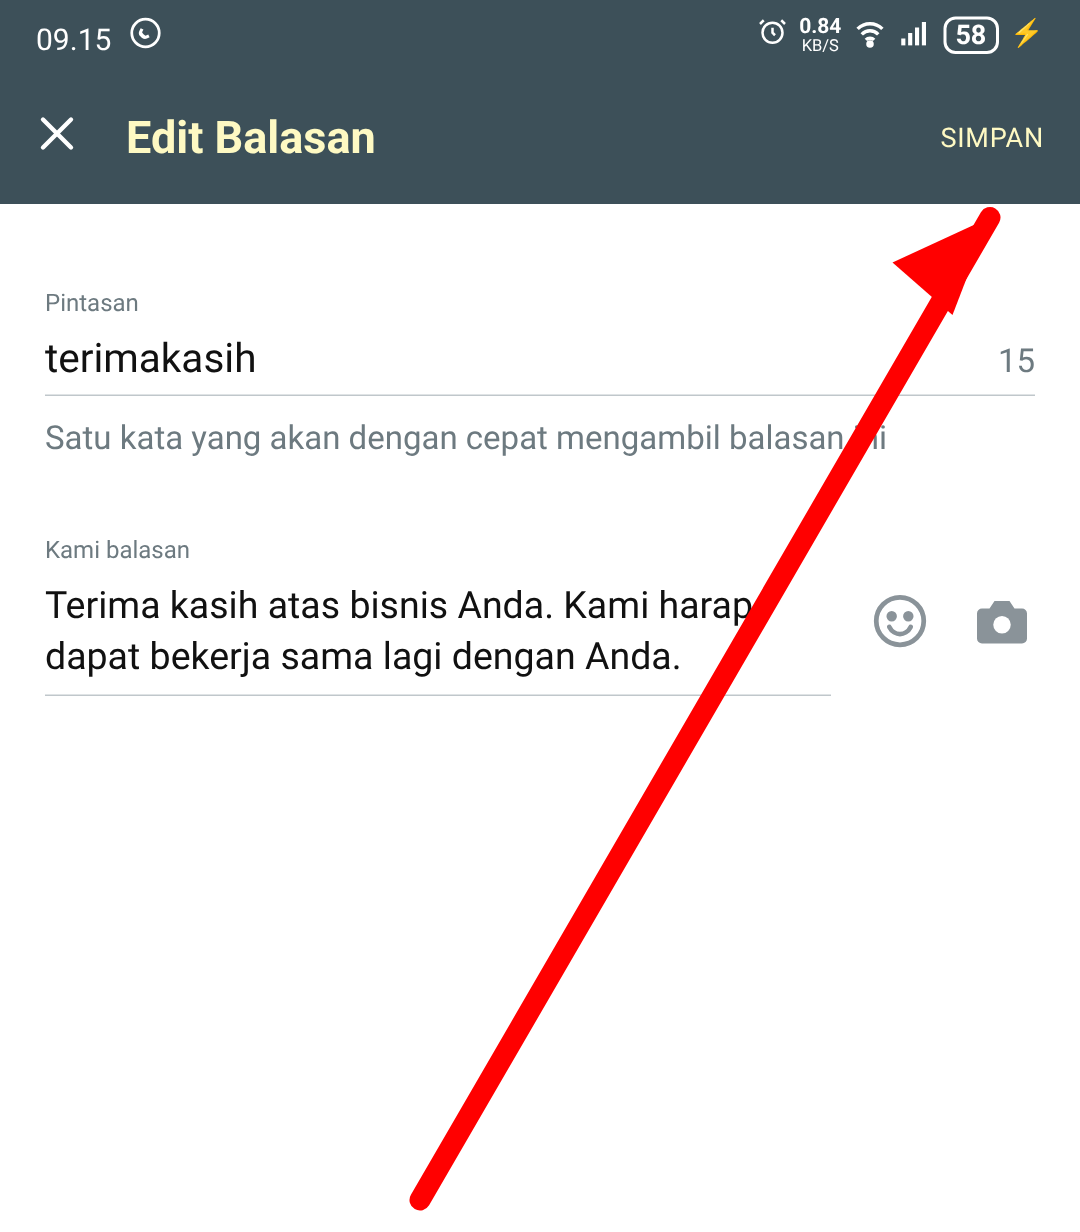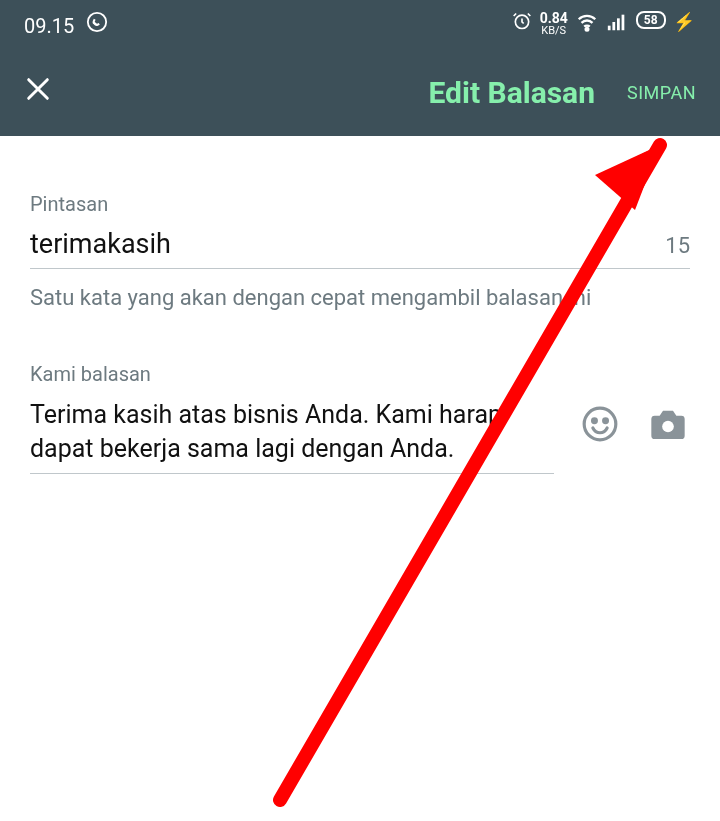--- a/index.html
+++ b/index.html
@@ -41,35 +41,34 @@
       flex-direction: column;
       align-items: center;
       font-size: 11px;
       line-height: 1;
     }
     .kbs-val { font-weight: bold; font-size: 14px; }
     .battery-pill {
       border: 2px solid #fff;
       border-radius: 8px;
       padding: 0 6px;
-      font-size: 12px;
+      font-size: 18px;
       font-weight: bold;
       display: flex;
       align-items: center;
       gap: 2px;
     }
     .app-bar {
       height: 88px;
       background: #3d5059;
-      color: #86efac;
+      color: #fef9c3;
       display: flex;
       align-items: center;
       padding: 0 24px;
       gap: 32px;
-      text-align: right;
     }
     .close-btn {
       font-size: 32px;
       cursor: pointer;
     }
     .app-title {
       font-size: 30px;
       font-weight: 700;
       flex: 1;
     }
@@ -80,21 +79,21 @@
       cursor: pointer;
     }
     .content {
       padding: 32px 30px;
     }
     .field-block {
       margin-top: 24px;
     }
     .field-label {
       color: #6d7a80;
-      font-size: 20px;
+      font-size: 16px;
       margin-bottom: 12px;
     }
     .input-row {
       display: flex;
       align-items: baseline;
       border-bottom: 1px solid #c0c7cb;
       padding-bottom: 8px;
       gap: 28px;
     }
     .input-text {

